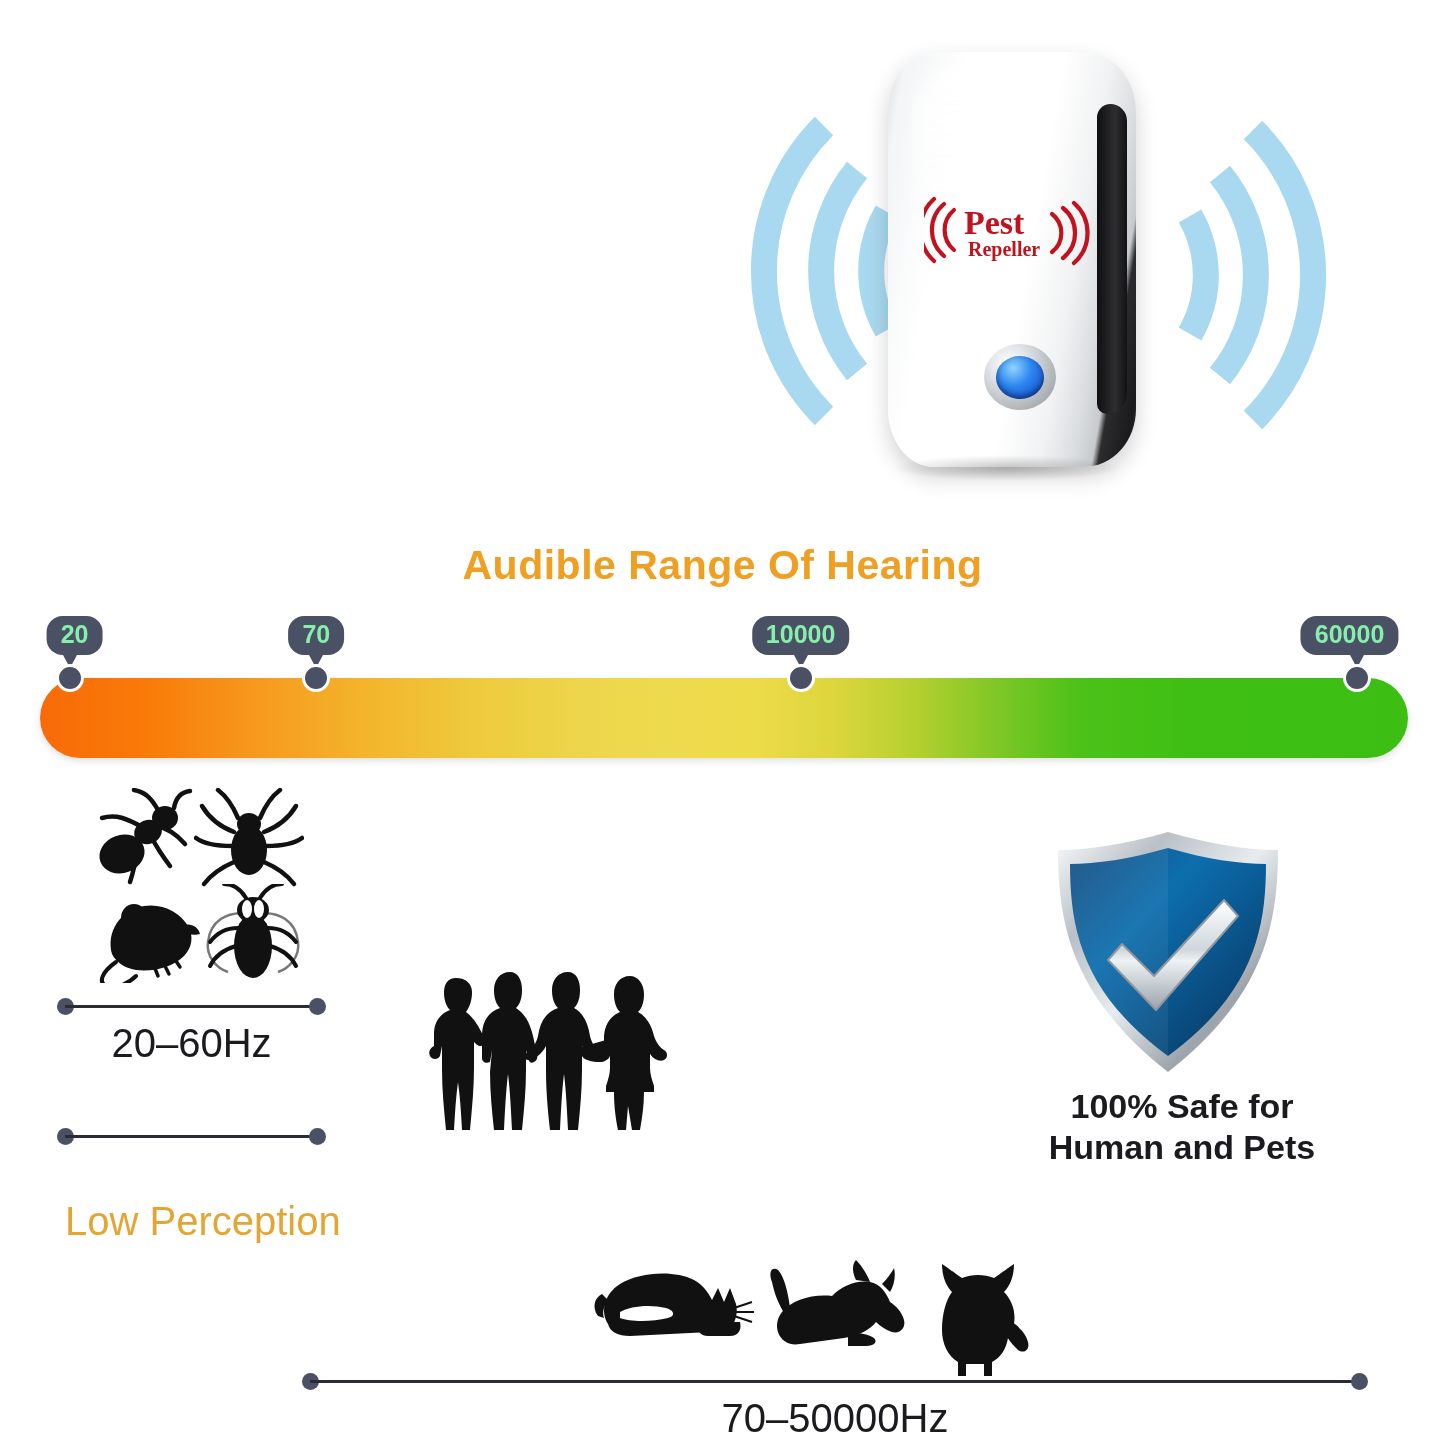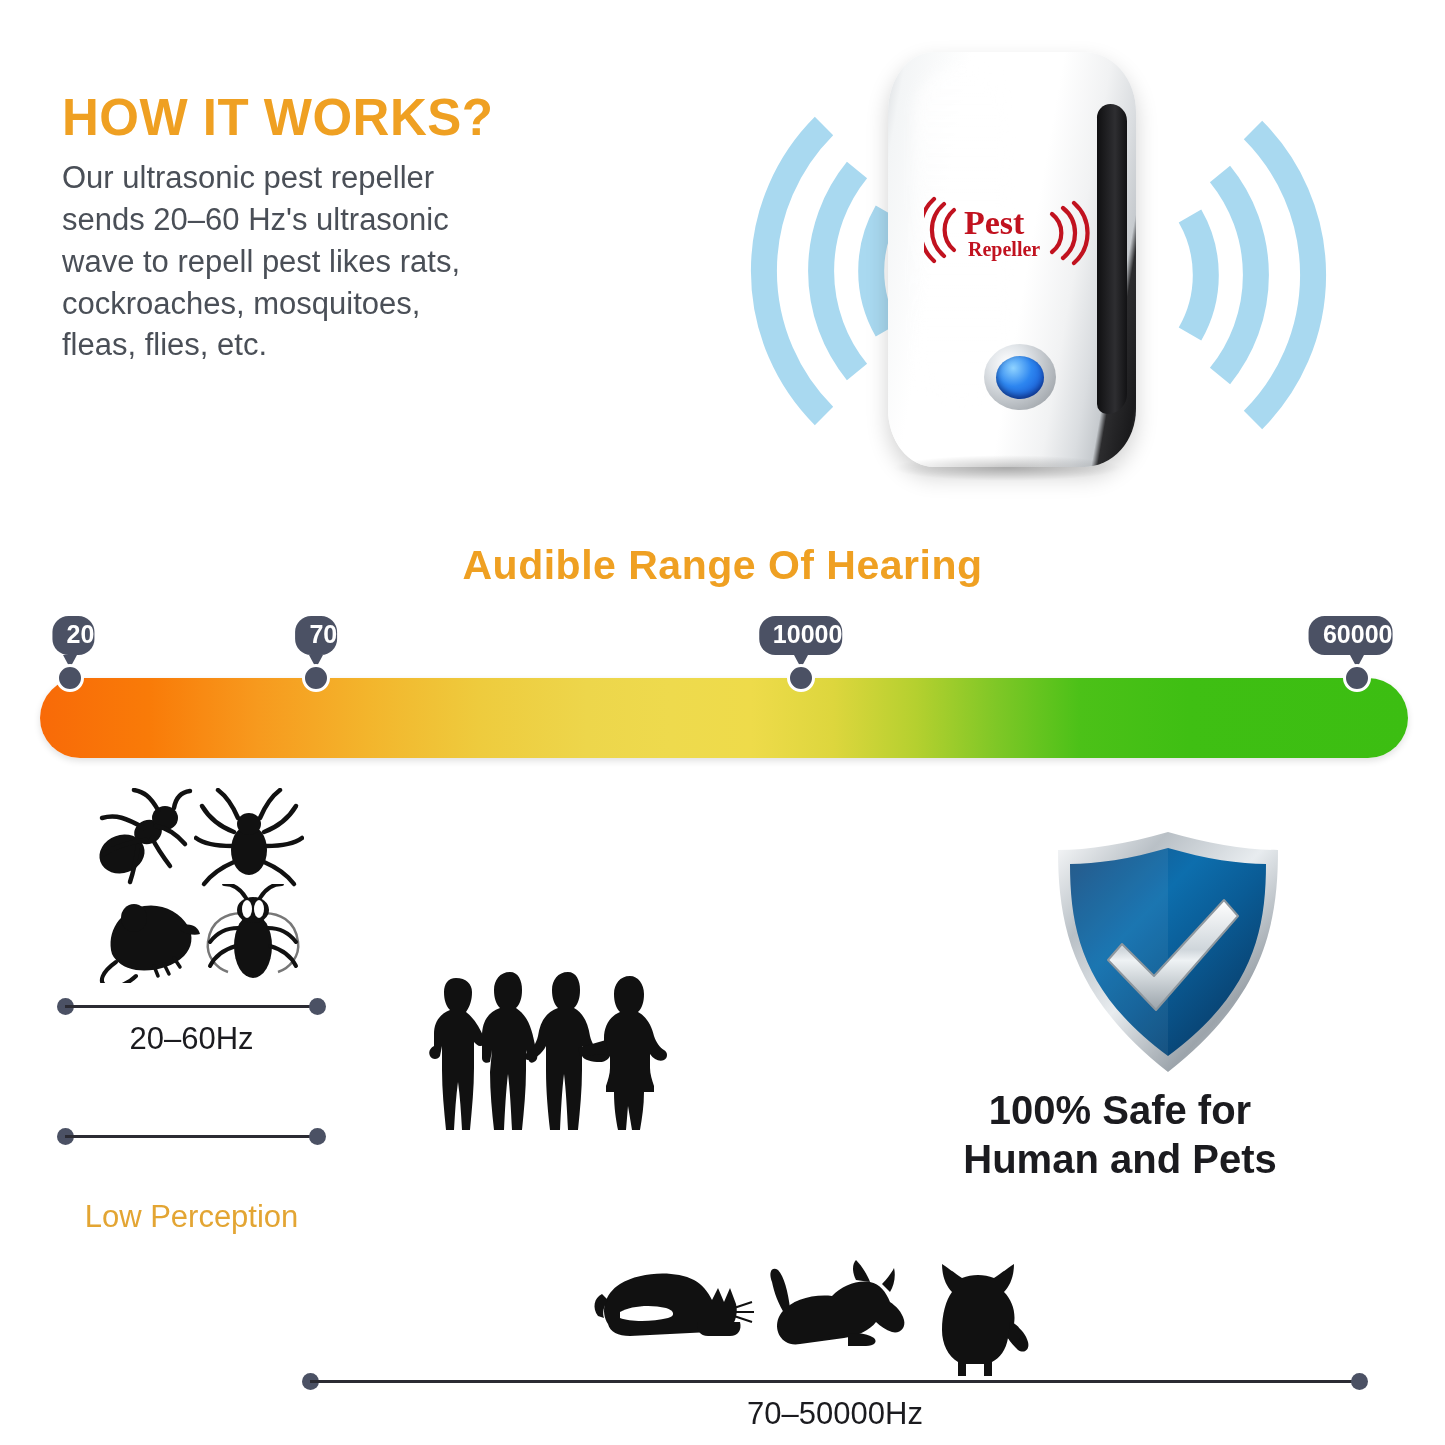--- a/index.html
+++ b/index.html
@@ -151,24 +151,24 @@
   .spectrum-marker {
     position: absolute;
     top: 0;
   }
   .marker-pill {
     position: absolute;
     left: 50%;
     transform: translateX(-50%);
     top: 0;
     background: #4b5164;
-    color: #ffffff;
+    color: #86efac;
     font-size: 25px;
     font-weight: bold;
-    padding: 4px 0 6px 14px;
+    padding: 4px 14px 6px 14px;
     border-radius: 16px;
     white-space: nowrap;
     line-height: 1.15;
   }
   .marker-tail {
     position: absolute;
     left: 50%;
     transform: translateX(-50%);
     top: 39px;
     width: 0; height: 0;
@@ -235,65 +235,57 @@
     border-radius: 50%;
     background: #4b5164;
   }
   .range-end.left  { left: -8px; }
   .range-end.right { right: -8px; }
   .range-label {
     position: absolute;
     top: 26px;
     width: 100%;
     text-align: center;
-    font-size: 31px;
+    font-size: 40px;
     color: #1b1b1f;
     white-space: nowrap;
   }
   .range-label.accent { color: #e3a533; margin-top: 48px; }
 
   #range-pests  { left: 65px;  top: 995px;  width: 253px; }
   #range-low    { left: 65px;  top: 1125px; width: 253px; }
   #range-human  { left: 318px; top: 1125px; width: 487px; }
   #range-pets   { left: 310px; top: 1370px; width: 1050px; }
 
   
   #shield-group {
     position: absolute;
     left: 1048px;
     top: 828px;
     width: 240px;
     height: 250px;
   }
   #safe-caption {
     position: absolute;
-    left: 960px;
+    left: 1022px;
     top: 1086px;
     width: 320px;
     text-align: center;
-    font-size: 40px;
+    font-size: 34px;
     font-weight: bold;
     color: #1b1b1f;
     line-height: 1.22;
     white-space: pre-line;
   }
 </style>
 </head>
 <body>
 
 <div id="page">
 
-  <div id="howitworks-block">
-    <h1 id="howitworks-title">HOW IT WORKS?</h1>
-    <p id="howitworks-body">Our ultrasonic pest repeller
-sends 20–60 Hz's ultrasonic
-wave to repell pest likes rats,
-cockroaches, mosquitoes,
-fleas, flies, etc.</p>
-  </div>
 
   <div class="wave-group" id="waves-left">
     <svg width="240" height="350" viewBox="0 0 240 350">
       <g fill="none" stroke="#a9d9f0" stroke-width="26" stroke-linecap="butt">
         <path d="M225,116 A 118 118 0 0 0 225,234"></path>
         <path d="M195,74 A 160 160 0 0 0 195,276"></path>
         <path d="M162,30 A 205 205 0 0 0 162,320"></path>
       </g>
     </svg>
   </div>

